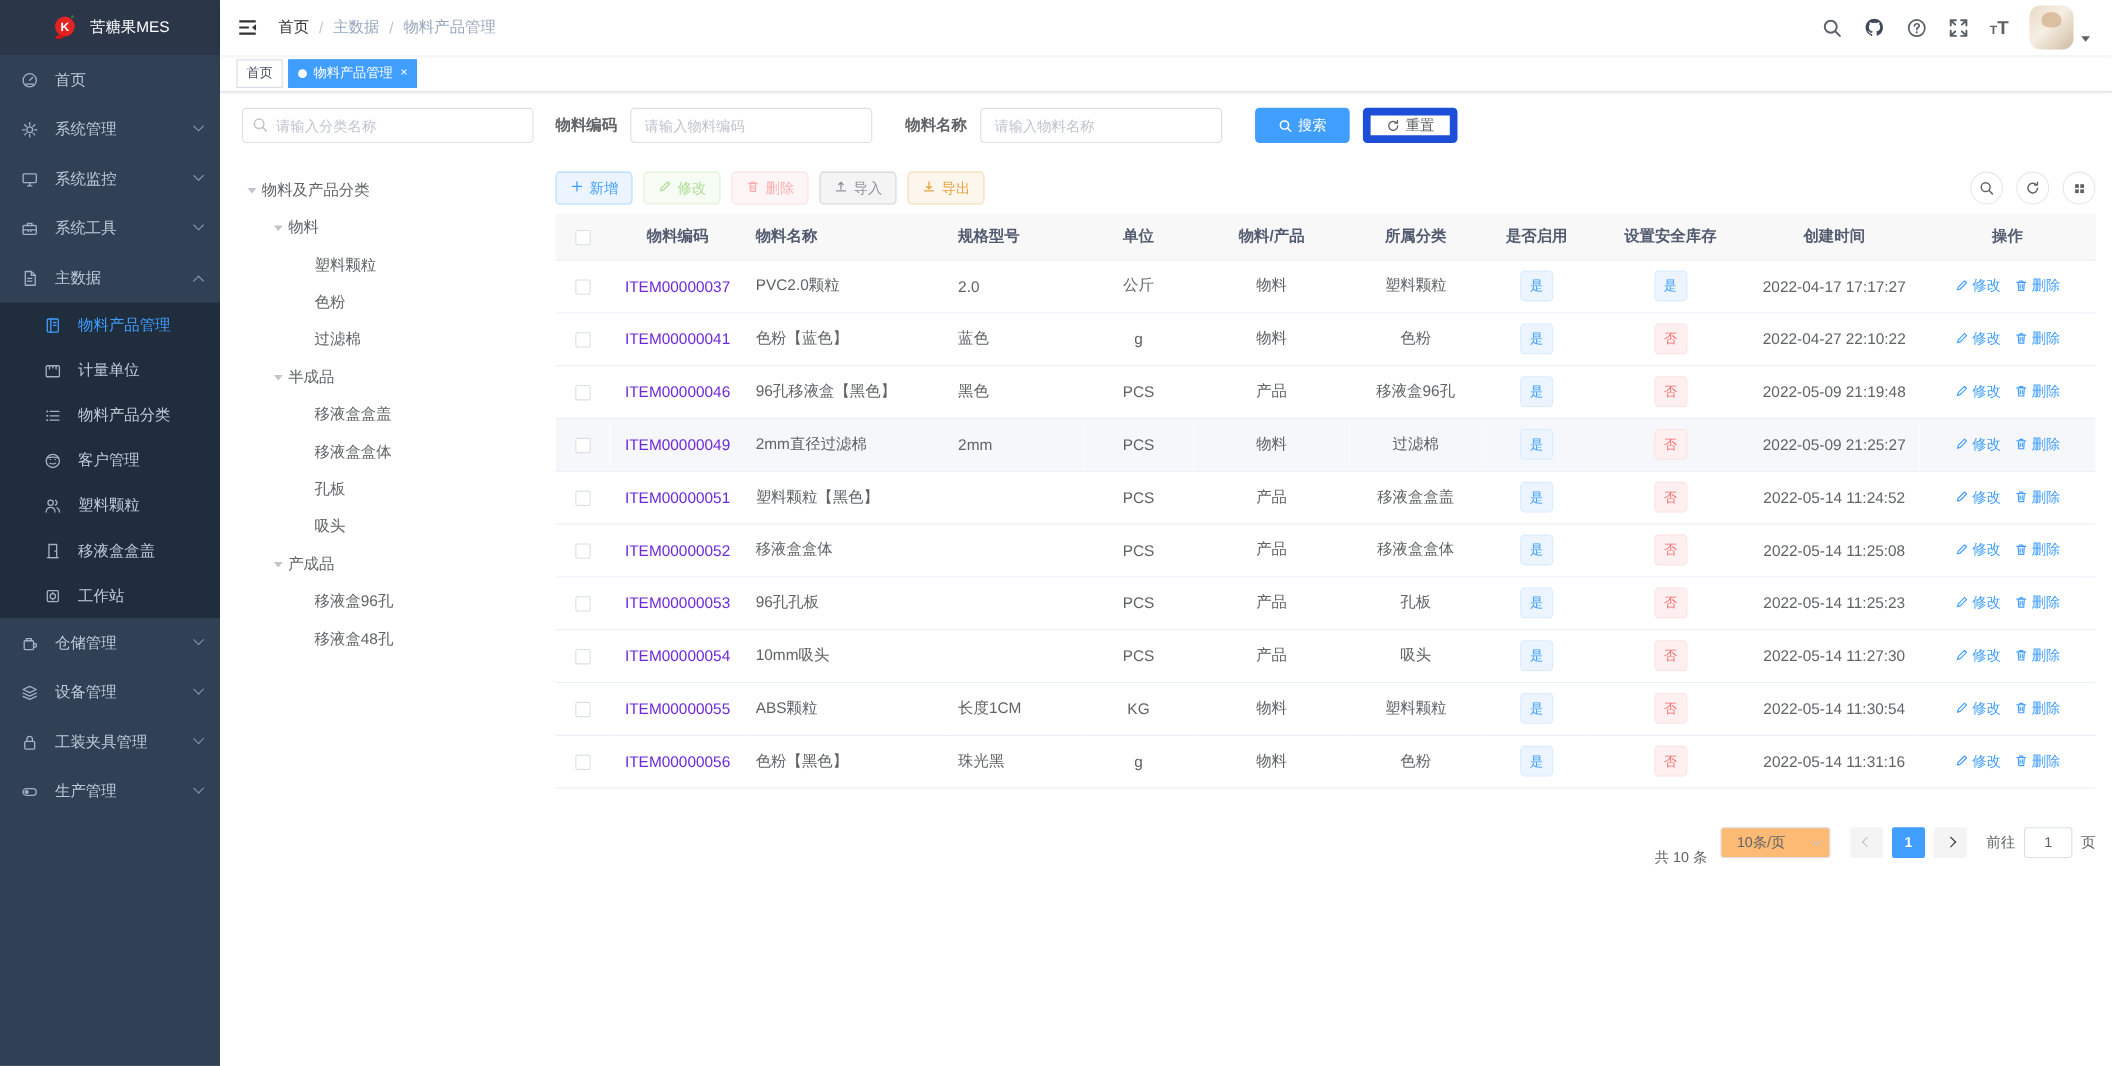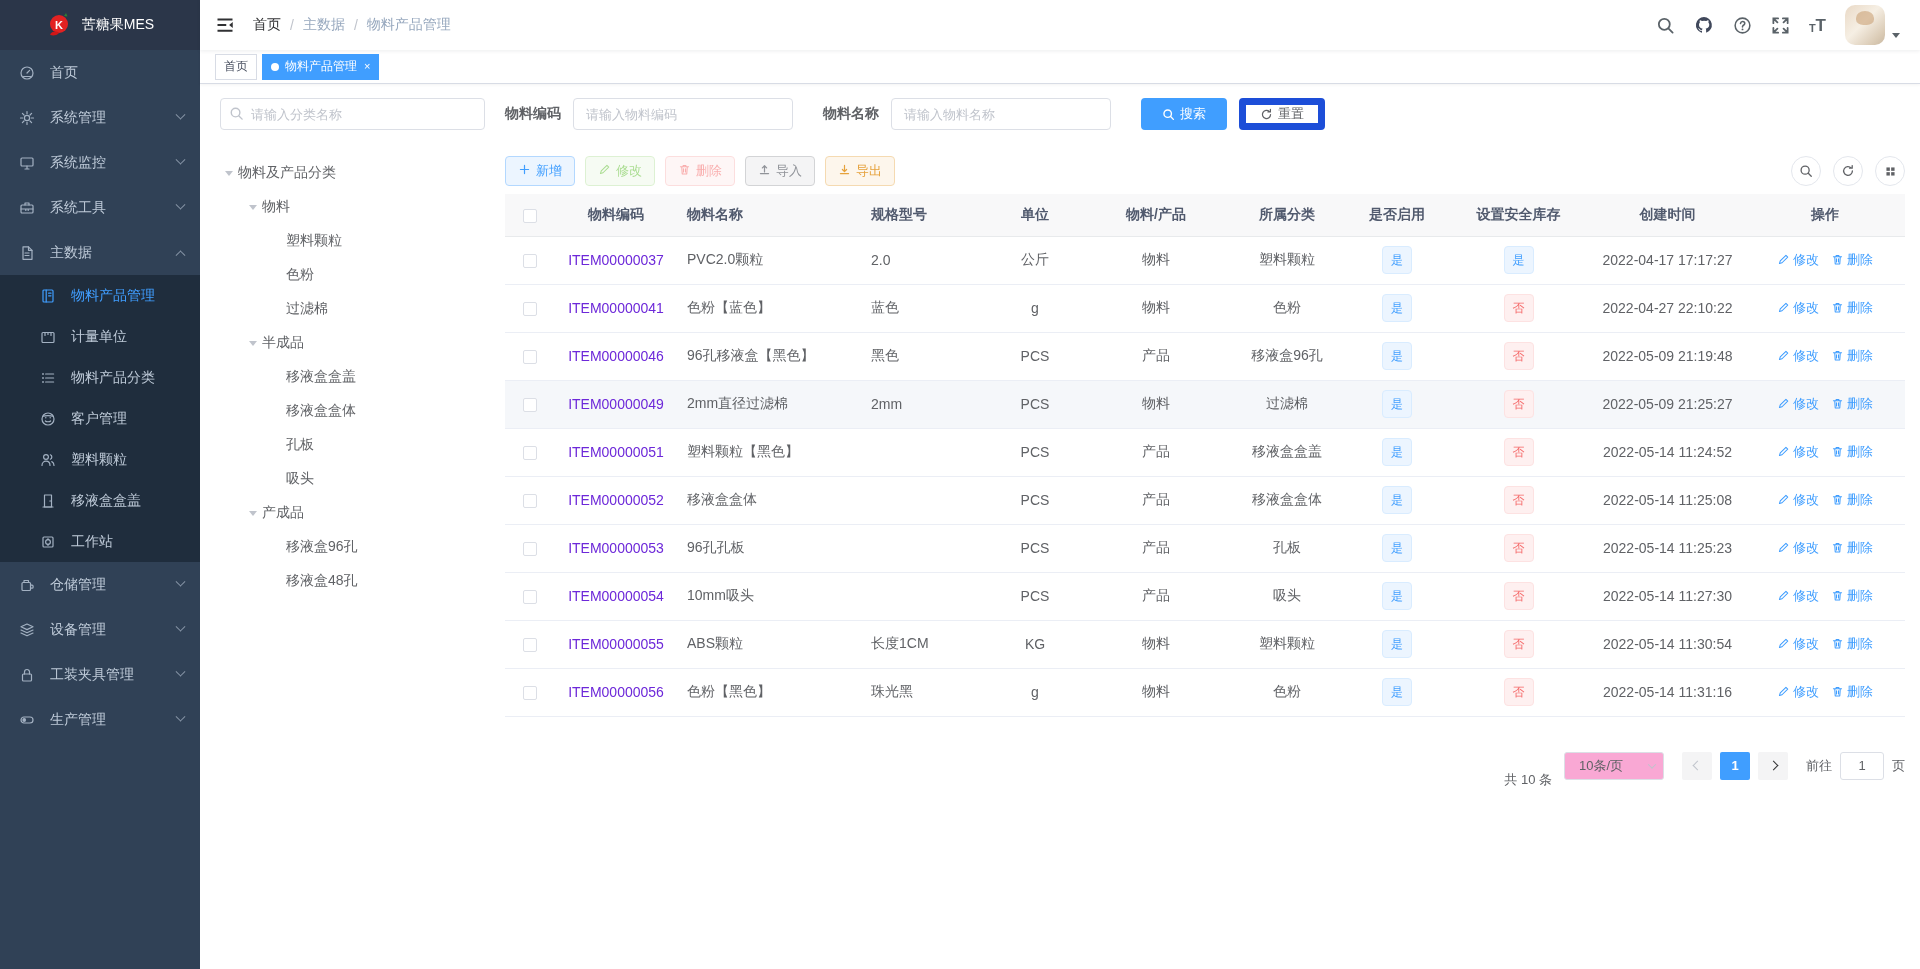--- a/index.html
+++ b/index.html
@@ -90,21 +90,21 @@
   .checkbox { display: inline-block; width: 14px; height: 14px; border: 1px solid #dcdfe6; border-radius: 2px; background: #fff; vertical-align: middle; cursor: pointer; }
   .code-link { color: #6d28d9; cursor: pointer; }
   .tag { display: inline-block; padding: 7px 8px; border-radius: 4px; font-size: 12px; line-height: 1; }
   .tag-blue { background: #ecf5ff; border: 1px solid #d9ecff; color: #409eff; }
   .tag-red  { background: #fef0f0; border: 1px solid #fde2e2; color: #f56c6c; }
   .op-link { color: #409eff; font-size: 13px; display: inline-flex; align-items: center; gap: 3px; cursor: pointer; }
   .op-link + .op-link { margin-left: 12px; }
 
   .pagination { margin-top: 26px; display: flex; justify-content: flex-end; align-items: center; font-size: 13px; color: #606266; padding-bottom: 20px; }
   .pg-total { margin-right: 12px; margin-top: 28px; }
-  .page-size { width: 100px; height: 28px; border: 1px solid #dcdfe6; border-radius: 3px; display: inline-flex; align-items: center; justify-content: space-between; padding: 0 8px 0 14px; color: #606266; cursor: pointer; margin-right: 14px; background: #f9a8d4; }
+  .page-size { width: 100px; height: 28px; border: 1px solid #dcdfe6; border-radius: 3px; display: inline-flex; align-items: center; justify-content: space-between; padding: 0 8px 0 14px; color: #606266; cursor: pointer; margin-right: 14px; background: #fdba74; }
   .sel-caret { width: 6px; height: 6px; border-right: 1.3px solid #c0c4cc; border-bottom: 1.3px solid #c0c4cc; transform: rotate(45deg) translate(-1px,-1px); }
   .pg-btn { min-width: 30px; height: 28px; background: #f4f4f5; border-radius: 2px; display: inline-flex; align-items: center; justify-content: center; margin: 0 4px; cursor: pointer; border: none; }
   .pg-arrow { width: 7px; height: 7px; border-right: 1.5px solid #303133; border-bottom: 1.5px solid #303133; }
   .pg-arrow.left { transform: rotate(135deg); border-color: #c0c4cc; }
   .pg-arrow.right { transform: rotate(-45deg); }
   .pg-num { min-width: 30px; height: 28px; background: #409eff; color: #fff; border-radius: 2px; display: inline-flex; align-items: center; justify-content: center; font-weight: bold; margin: 0 4px; cursor: pointer; }
   .pg-goto { margin-left: 14px; display: inline-flex; align-items: center; gap: 8px; }
   .goto-input { width: 44px; height: 28px; border: 1px solid #dcdfe6; border-radius: 3px; text-align: center; color: #606266; font-size: 13px; outline: none; font-family: inherit; }
 </style>
 </head>

